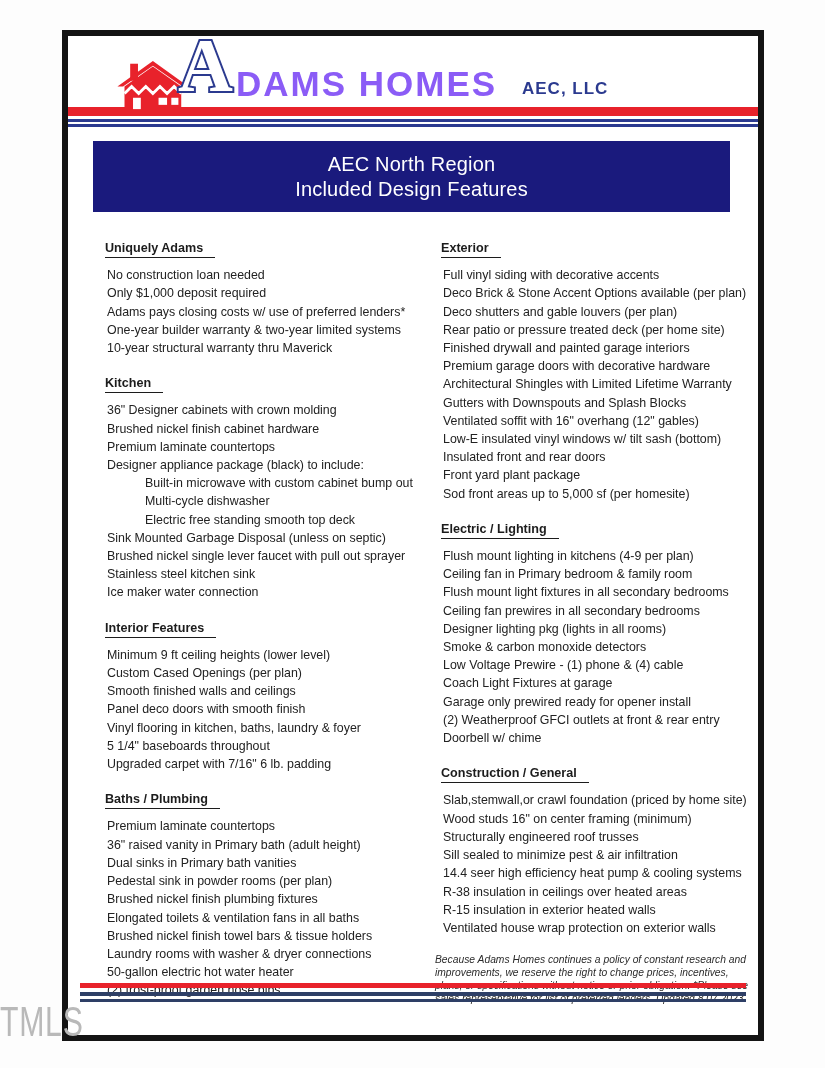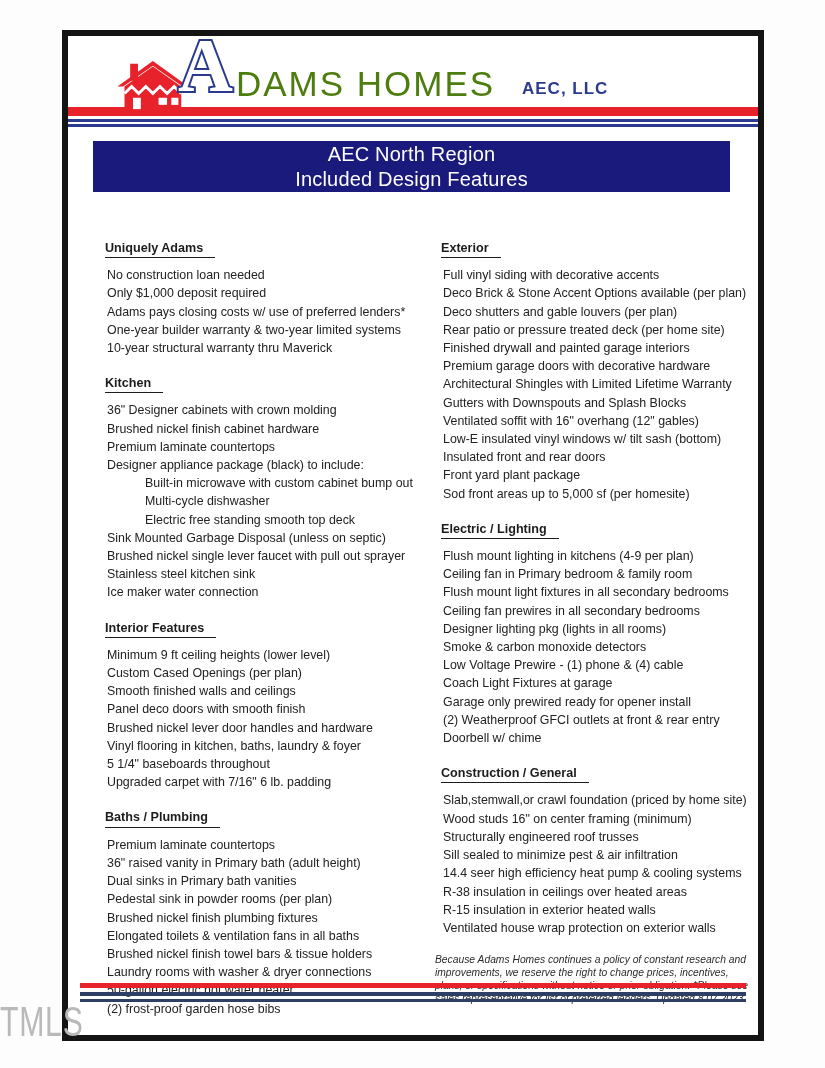--- a/index.html
+++ b/index.html
@@ -19,29 +19,29 @@
   .stripe-navy-b{position:absolute;left:0;top:88px;width:690px;height:3px;background:#2b3a8f;z-index:1;}
   .house-icon{position:absolute;left:48px;top:20px;z-index:2;}
   .logo-a{
     position:absolute;left:110px;top:-14px;z-index:3;
     font-family:"Liberation Serif","DejaVu Serif",serif;
     font-weight:bold;font-size:76px;color:#ffffff;
     -webkit-text-stroke:4px #2b3a8f;paint-order:stroke fill;
   }
   .logo-rest{
     position:absolute;left:168px;top:28px;z-index:2;
-    font-weight:normal;font-size:35px;letter-spacing:2px;color:#4d7c0f;
+    font-weight:bold;font-size:35px;letter-spacing:2px;color:#8b5cf6;
   }
   .logo-suffix{
     position:absolute;left:428px;top:43px;z-index:2;
     font-weight:bold;font-size:17px;letter-spacing:1px;color:#2b3a8f;margin-left:26px;
   }
   
   .banner{
-    position:absolute;left:25px;top:105px;width:637px;height:51px;
+    position:absolute;left:25px;top:105px;width:637px;height:71px;
     background:#1a1a7d;color:#ffffff;text-align:center;
     display:flex;flex-direction:column;justify-content:center;gap:2px;
     font-size:20px;font-weight:500;letter-spacing:.2px;
   }
   
   .col{position:absolute;top:195px;}
   .col-left{left:29px;width:336px;}
   .col-right{left:365px;width:322px;}
   .feature-section{margin:0 0 17px 0;}
   .section-title{
@@ -121,21 +121,20 @@
         <div class="feature-item">Brushed nickel single lever faucet with pull out sprayer</div>
         <div class="feature-item">Stainless steel kitchen sink</div>
         <div class="feature-item">Ice maker water connection</div>
       </section>
       <section class="feature-section">
         <h3 class="section-title">Interior Features</h3>
         <div class="feature-item">Minimum 9 ft ceiling heights (lower level)</div>
         <div class="feature-item">Custom Cased Openings (per plan)</div>
         <div class="feature-item">Smooth finished walls and ceilings</div>
         <div class="feature-item">Panel deco doors with smooth finish</div>
-        <div class="feature-item">Brushed nickel lever door handles and hardware</div>
         <div class="feature-item">Vinyl flooring in kitchen, baths, laundry &amp; foyer</div>
         <div class="feature-item">5 1/4" baseboards throughout</div>
         <div class="feature-item">Upgraded carpet with 7/16" 6 lb. padding</div>
       </section>
       <section class="feature-section">
         <h3 class="section-title">Baths / Plumbing</h3>
         <div class="feature-item">Premium laminate countertops</div>
         <div class="feature-item">36" raised vanity in Primary bath (adult height)</div>
         <div class="feature-item">Dual sinks in Primary bath vanities</div>
         <div class="feature-item">Pedestal sink in powder rooms (per plan)</div>

